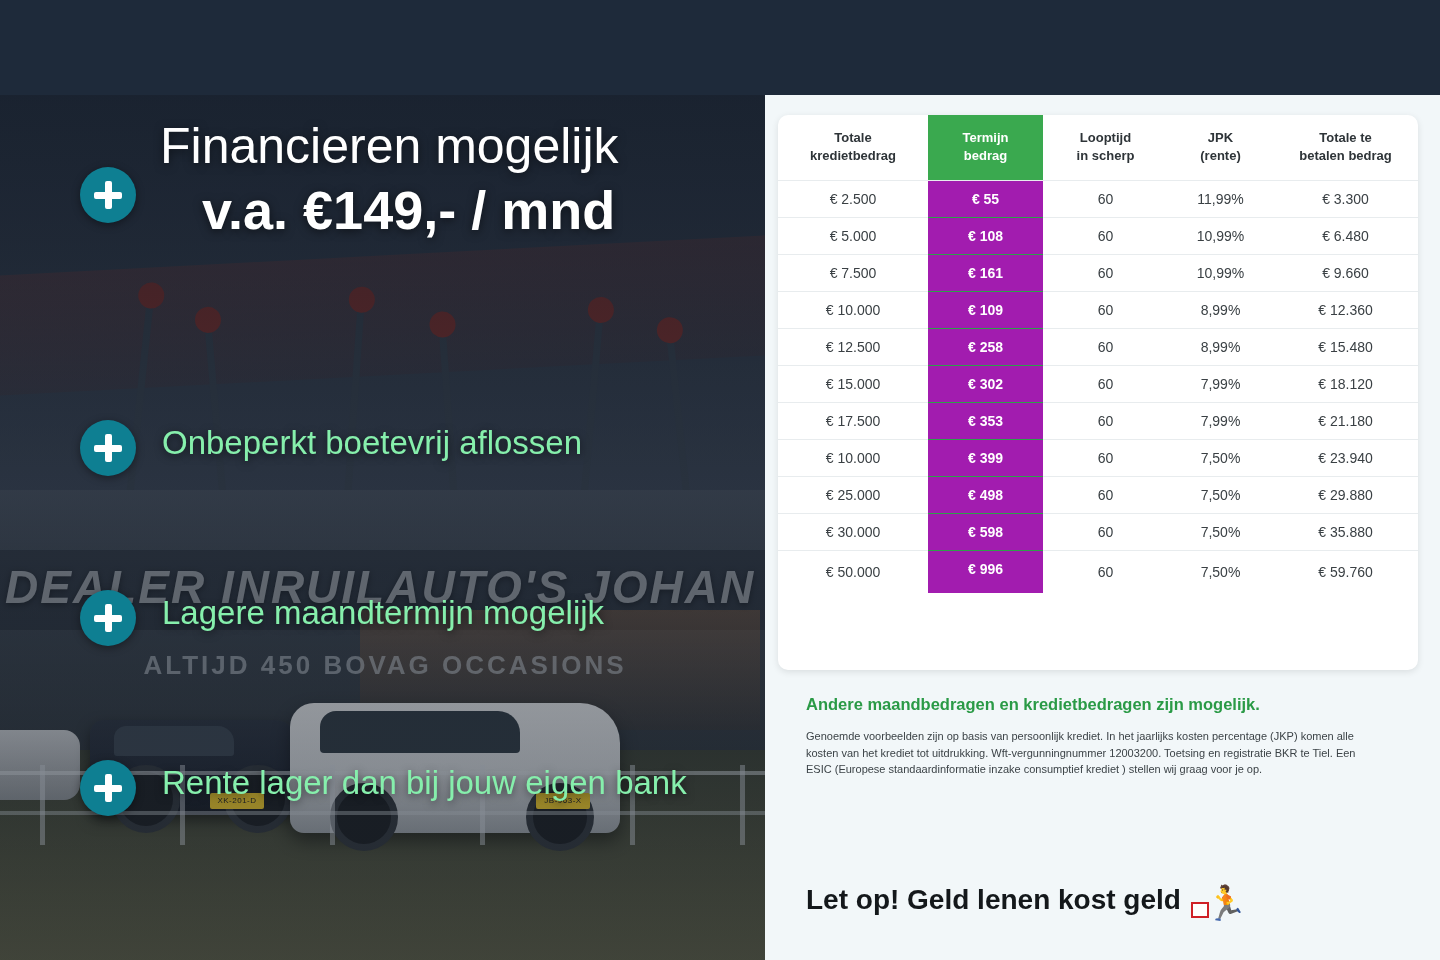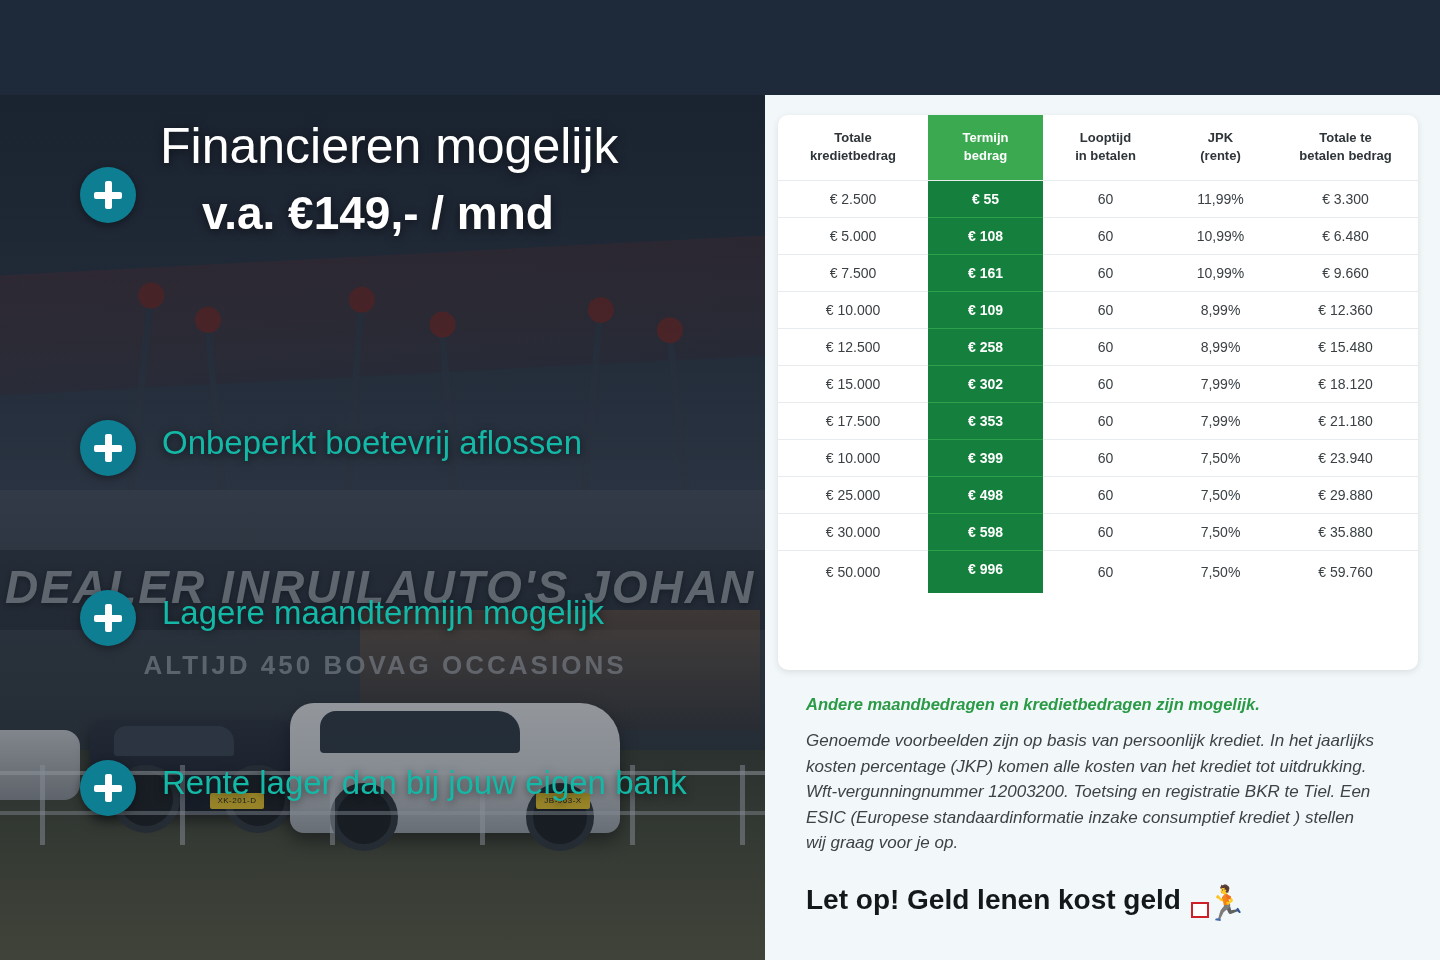--- a/index.html
+++ b/index.html
@@ -202,24 +202,24 @@
     width: 600px;
     color: #ffffff;
     text-shadow: 0 2px 10px rgba(0,0,0,0.55);
   }
   .headline .l1 {
     font-size: 50px;
     line-height: 1.05;
     white-space: nowrap;
   }
   .headline .l2 {
-    font-size: 46px;
+    font-size: 54px;
     font-weight: bold;
     line-height: 1.25;
-    margin-top: 12px;
+    margin-top: 4px;
     padding-left: 42px;
     white-space: nowrap;
   }
   .plus-badge {
     position: absolute;
     width: 56px; height: 56px;
     border-radius: 50%;
     background: #0e7f92;
     box-shadow: 0 2px 8px rgba(0,0,0,0.4);
   }
@@ -239,21 +239,21 @@
     position: absolute;
     left: 80px;
     width: 680px;
     height: 56px;
   }
   .bullet-row .plus-badge { left: 0; top: 0; }
   .bullet-row .bullet-text {
     position: absolute;
     left: 82px;
     top: 4px;
-    color: #14b8a6;
+    color: #86efac;
     font-size: 33px;
     white-space: nowrap;
     text-shadow: 0 2px 8px rgba(0,0,0,0.6);
   }
 
   
   .right-panel {
     position: absolute;
     left: 765px; top: 95px;
     width: 675px; height: 865px;
@@ -292,44 +292,43 @@
     color: #ffffff;
   }
   table.rates td {
     font-size: 14px;
     color: #3a4044;
     text-align: center;
     padding: 10px 4px;
     border-top: 1px solid #e8ecee;
   }
   table.rates td.hl {
-    background: #15803d;
+    background: #a21caf;
     color: #ffffff;
     font-weight: bold;
     border-top: 1px solid #2fa04a;
     position: relative;
   }
   table.rates tr:last-child td.hl { padding-bottom: 16px; }
   table.rates tr:first-child td { border-top: 1px solid #e8ecee; }
 
   .note-area {
     position: absolute;
     left: 13px; top: 600px;
     width: 640px;
-    font-style: italic;
   }
   .note-title {
     color: #2a9a46;
     font-size: 16.5px;
     font-weight: bold;
     margin: 0 0 14px 28px;
   }
   .note-body {
     color: #3c4347;
-    font-size: 17px;
+    font-size: 11px;
     line-height: 1.5;
     margin: 0 0 0 28px;
     width: 570px;
   }
   .warning-row {
     position: absolute;
     left: 41px; top: 785px;
     width: 600px;
     display: flex;
     align-items: center;
@@ -469,21 +468,21 @@
             <th>
               <span>Totale</span><br>
               <span>kredietbedrag</span>
             </th>
             <th class="hl">
               <span>Termijn</span><br>
               <span>bedrag</span>
             </th>
             <th>
               <span>Looptijd</span><br>
-              <span>in betalen</span>
+              <span>in scherp</span>
             </th>
             <th>
               <span>JPK</span><br>
               <span>(rente)</span>
             </th>
             <th>
               <span>Totale te</span><br>
               <span>betalen bedrag</span>
             </th>
           </tr>

